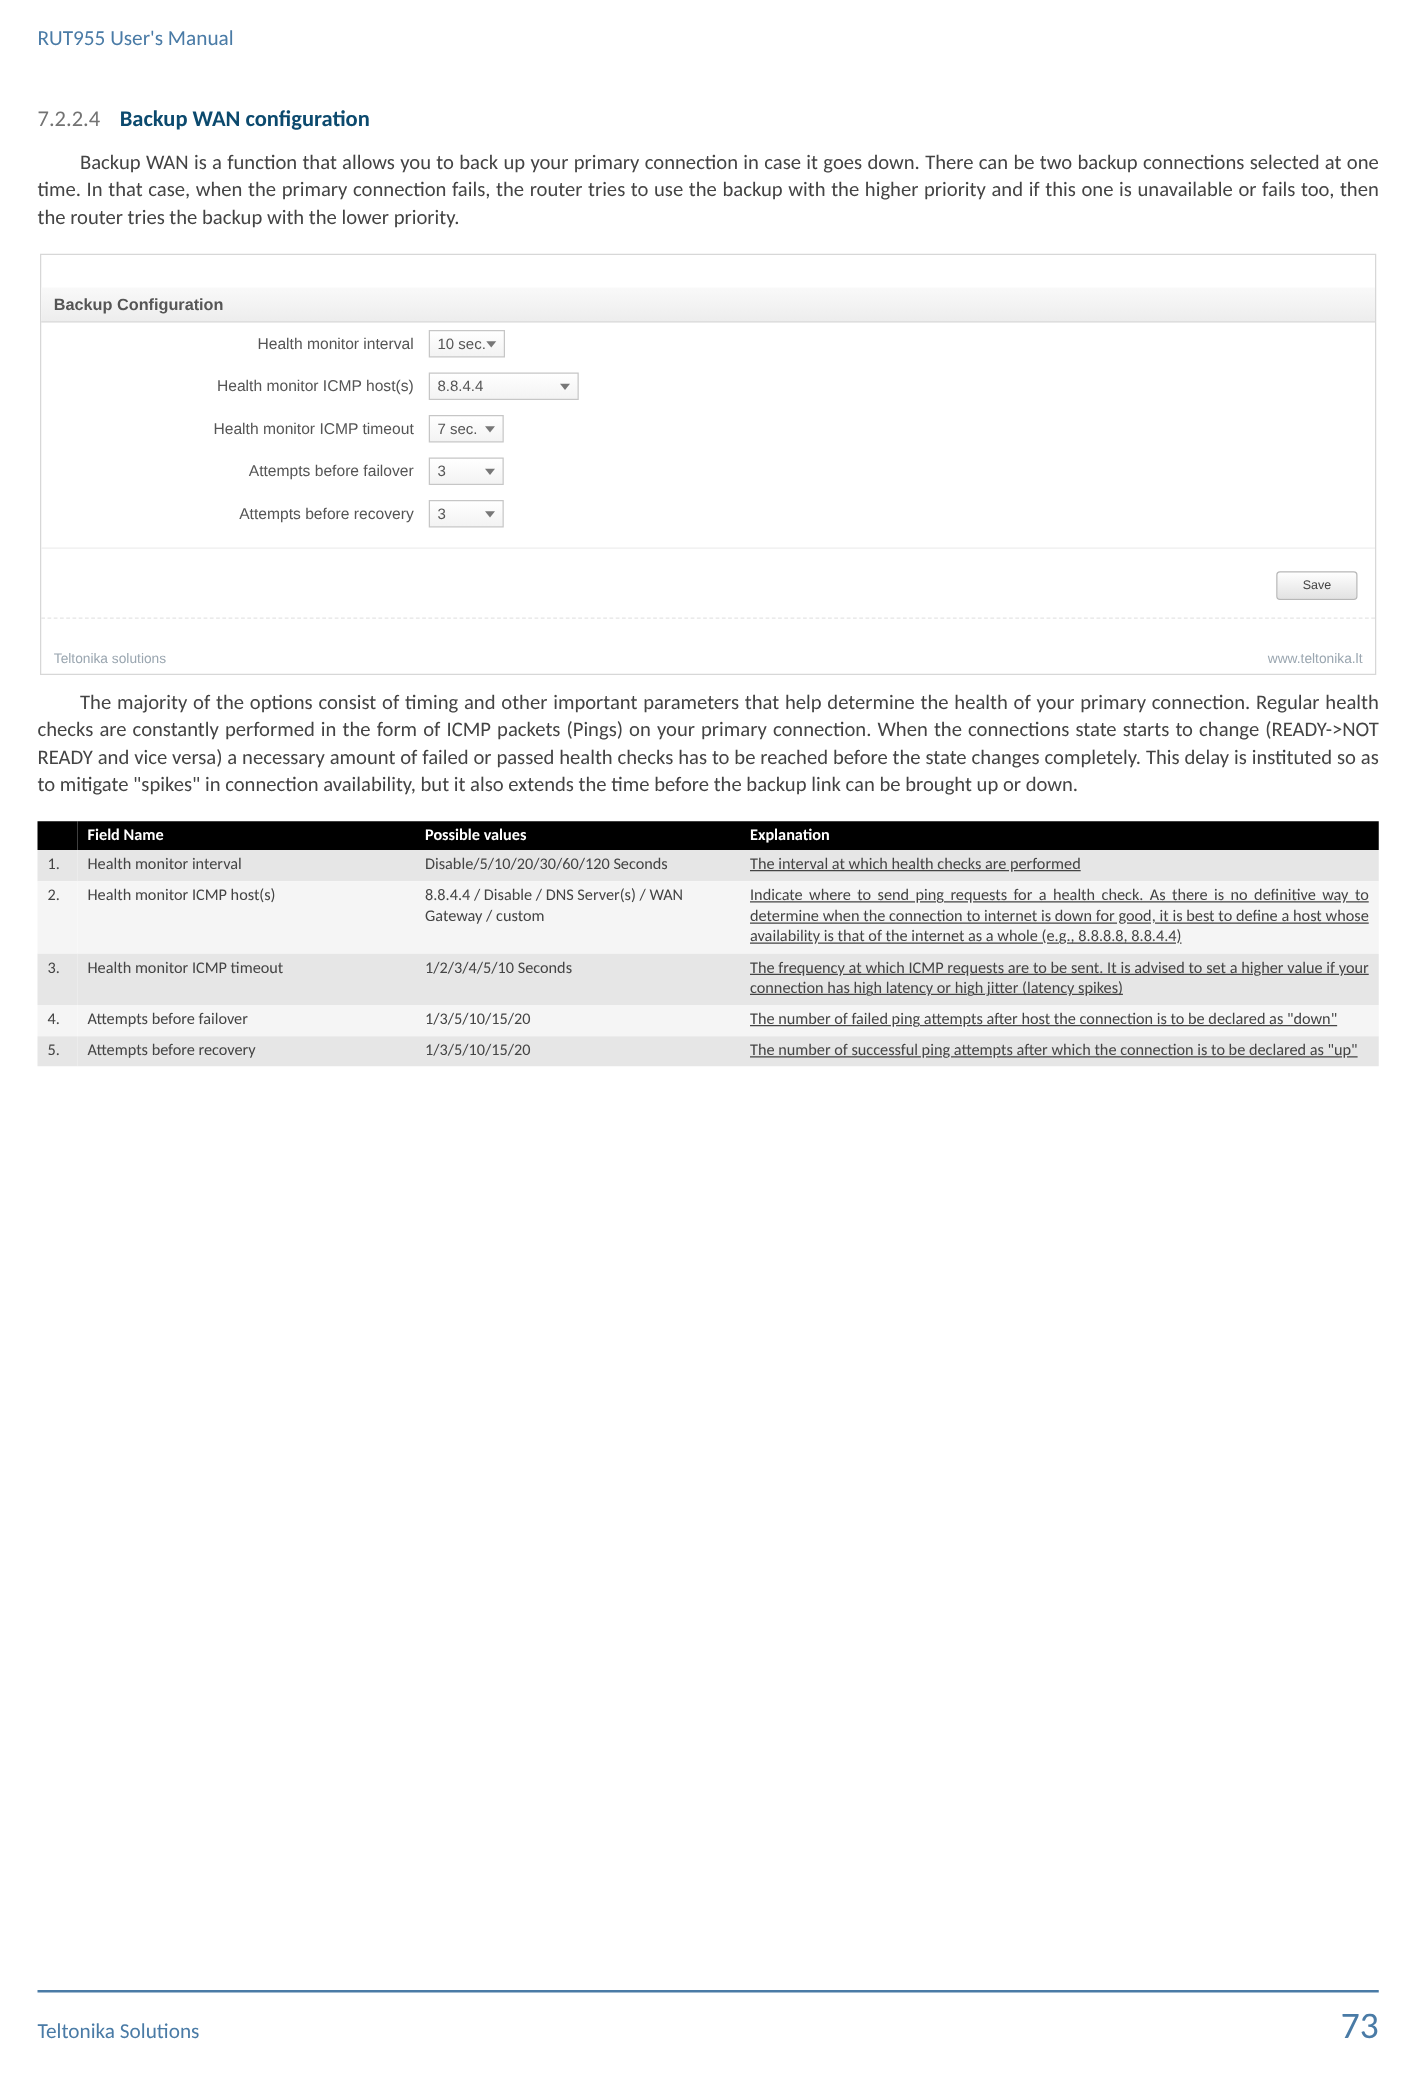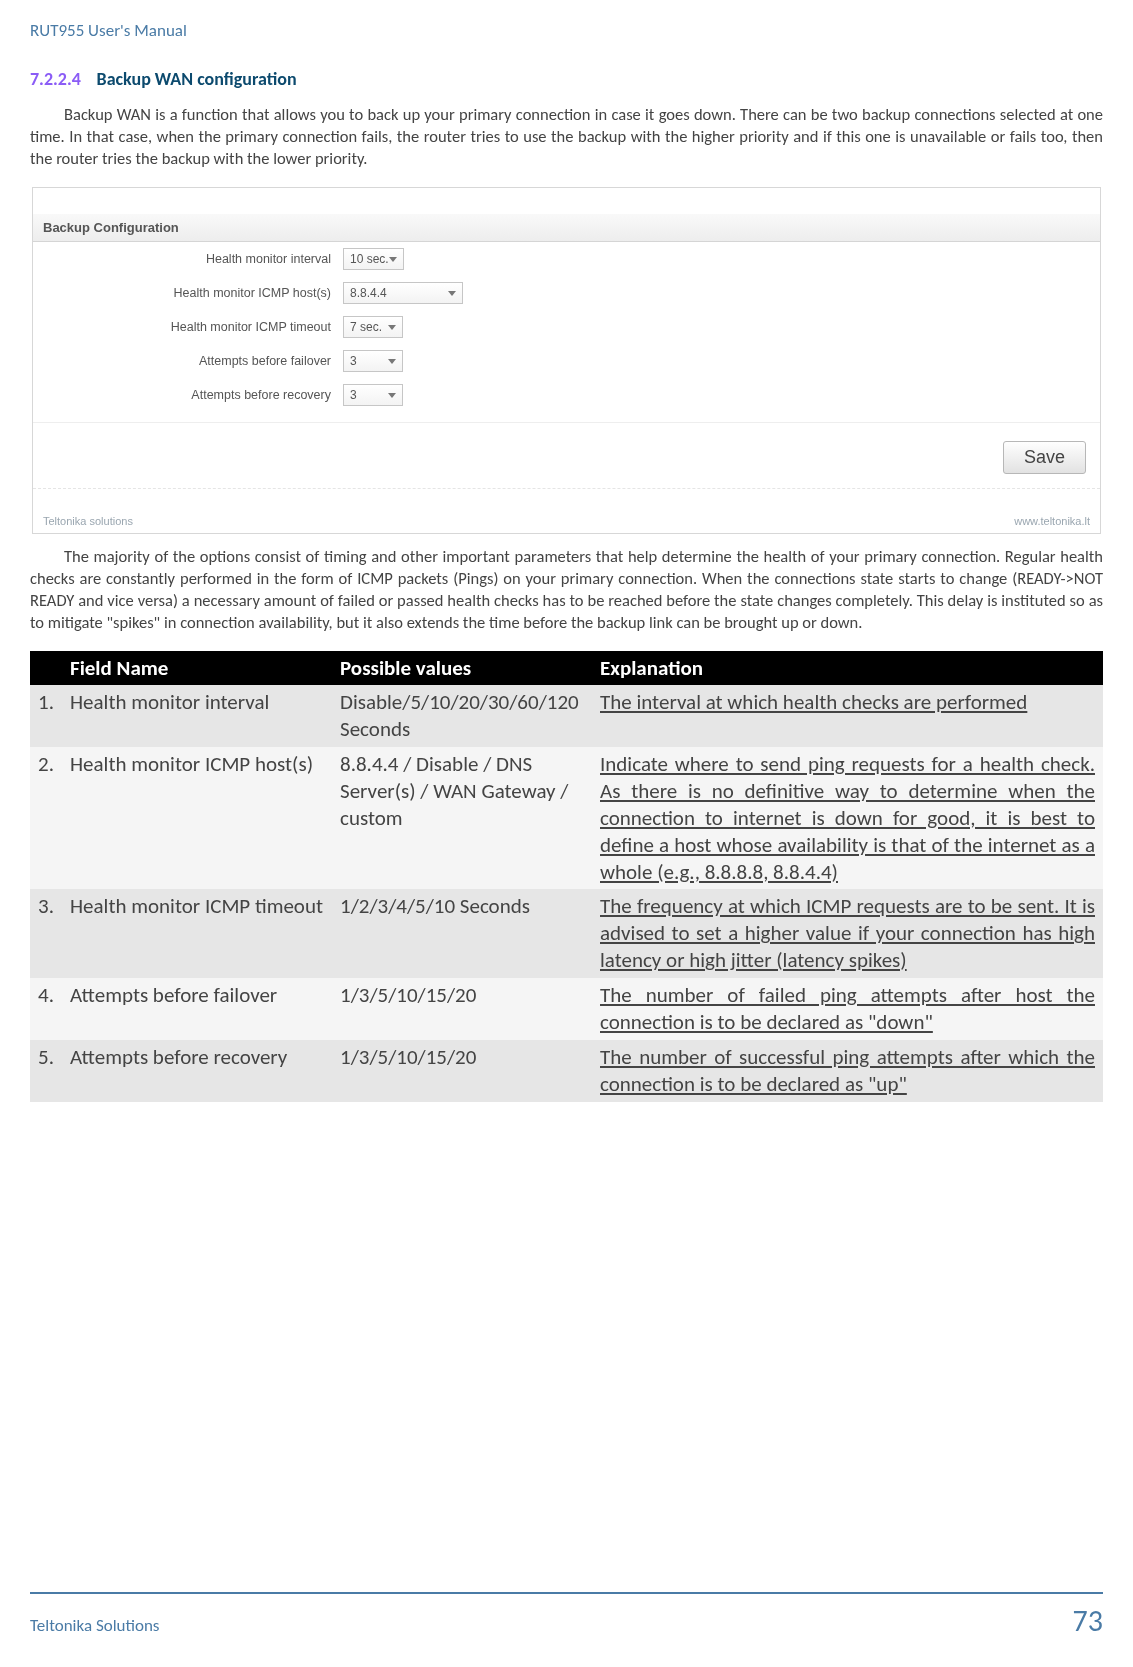--- a/index.html
+++ b/index.html
@@ -13,25 +13,25 @@
     font-size: 16px;
   }
   .page {
     padding: 20px 30px 30px 30px;
     position: relative;
     height: 100%;
   }
   .header-title {
     color: #4a7ba6;
     font-size: 17px;
-    margin-bottom: 27px;
+    margin-bottom: 43px;
   }
   .section-num {
-    color: #8b5cf6;
-    font-weight: bold;
+    color: #737373;
+    font-weight: normal;
     font-size: 18px;
     margin-right: 12px;
   }
   .section-title {
     color: #0c4a6e;
     font-weight: bold;
     font-size: 18px;
   }
   .section-header {
     margin-bottom: 14px;
@@ -99,36 +99,36 @@
     text-align: right;
     padding: 18px 14px 14px 14px;
     border-top: 1px solid #eee;
     margin-top: 10px;
   }
   .save-btn {
     display: inline-block;
     border: 1px solid #b7b7b7;
     background: linear-gradient(#fefefe,#e2e2e2);
     color: #444;
-    font-size: 18px;
+    font-size: 10px;
     padding: 5px 20px;
     border-radius: 3px;
   }
   .footer-brand {
     display: flex;
     justify-content: space-between;
     font-size: 11px;
     color: #9aa6b0;
     padding: 26px 10px 6px 10px;
     border-top: 1px dashed #e5e5e5;
   }
   table.fields {
     width: 100%;
     border-collapse: collapse;
-    font-size: 21px;
+    font-size: 13px;
     margin-top: 6px;
   }
   table.fields th {
     background: #000;
     color: #fff;
     font-weight: bold;
     text-align: left;
     padding: 4px 8px;
   }
   table.fields th.numcol { width: 32px; }

